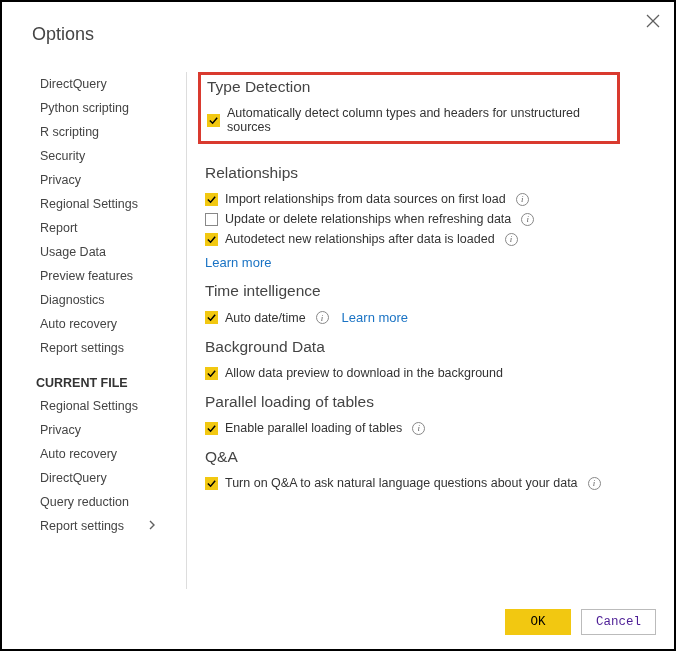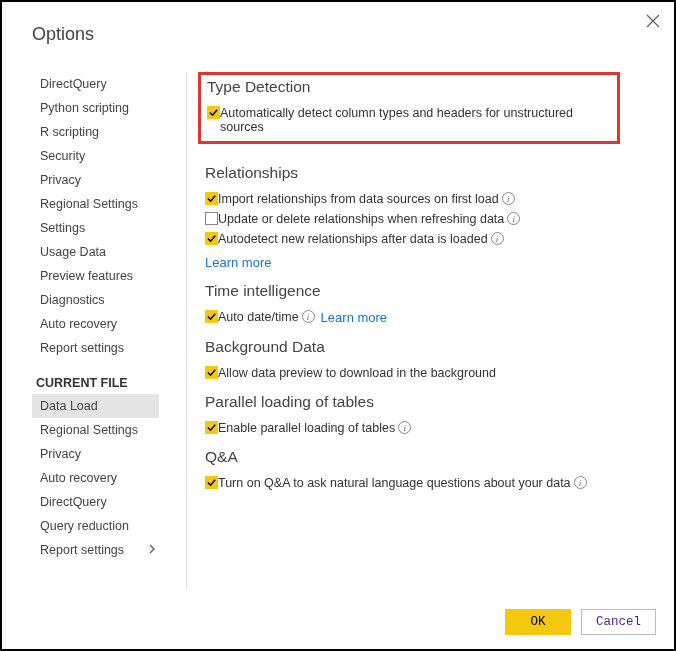--- a/index.html
+++ b/index.html
@@ -82,21 +82,22 @@
     .highlighted-group {
       border: 3px solid #d93a2f;
       padding: 0 6px 4px 6px;
       margin: 0 0 10px -7px;
       display: inline-block;
       width: 422px;
     }
     .highlighted-group h3 { margin-top: 3px; }
     .check-row {
       display: flex;
-      align-items: flex-start;
+      align-items: center;
+      gap: 7px;
       padding: 3px 0;
     }
     .check {
       width: 13px;
       height: 13px;
       flex: 0 0 13px;
       display: inline-flex;
       align-items: center;
       justify-content: center;
       border: 1px solid #888;
@@ -174,28 +175,27 @@
 
 <div class="body">
   <div class="sidebar">
     <div class="sidebar-inner" id="sidebar-inner">
         <div class="nav-item">DirectQuery</div>
         <div class="nav-item">Python scripting</div>
         <div class="nav-item">R scripting</div>
         <div class="nav-item">Security</div>
         <div class="nav-item">Privacy</div>
         <div class="nav-item">Regional Settings</div>
-        <div class="nav-item">Settings</div>
+        <div class="nav-item">Report</div>
         <div class="nav-item">Usage Data</div>
         <div class="nav-item">Preview features</div>
         <div class="nav-item">Diagnostics</div>
         <div class="nav-item">Auto recovery</div>
         <div class="nav-item">Report settings</div>
         <div class="section-heading">CURRENT FILE</div>
-        <div class="nav-item selected">Data Load</div>
         <div class="nav-item">Regional Settings</div>
         <div class="nav-item">Privacy</div>
         <div class="nav-item">Auto recovery</div>
         <div class="nav-item">DirectQuery</div>
         <div class="nav-item">Query reduction</div>
         <div class="nav-item has-chev">
           <span>Report settings</span>
           <span><svg class="chev" viewBox="0 0 10 10">
               <polyline points="3,1 7,5 3,9" fill="none" stroke="#606060" stroke-width="1.4"></polyline>
             </svg></span>

